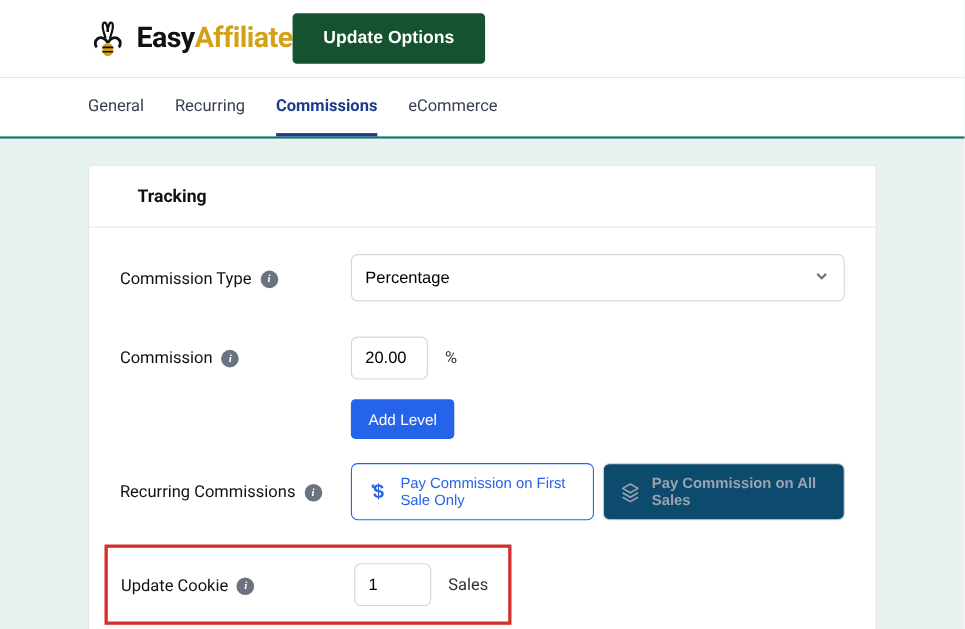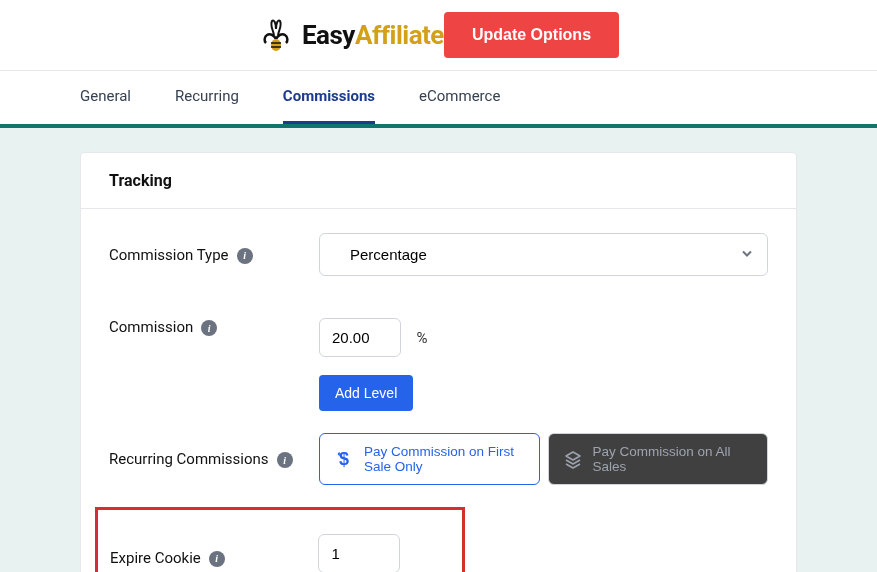--- a/index.html
+++ b/index.html
@@ -7,51 +7,51 @@
       font-family: -apple-system, BlinkMacSystemFont, "Segoe UI", Roboto, Helvetica, Arial, sans-serif;
       background: #e8f3f1;
       font-size: 14px;
       color: #333;
       width: 877px;
     }
     .header {
       background: #fff;
       padding: 12px 80px;
       display: flex;
-      justify-content: center;
+      justify-content: flex-start;
       align-items: center;
       border-bottom: 1px solid #e5e7eb;
     }
     .logo {
       display: flex;
       align-items: center;
     }
     .logo-text {
       font-size: 26px;
       font-weight: 700;
       letter-spacing: -0.5px;
     }
     .logo-easy { color: #111; }
     .logo-affiliate { color: #d4a017; }
     .btn-primary {
-      background: #ef4444;
+      background: #14532d;
       color: #fff;
       border: none;
       padding: 14px 28px;
       font-size: 16px;
       font-weight: 600;
       border-radius: 4px;
       cursor: pointer;
     }
     .tabs {
       background: #fff;
       padding: 0 80px;
       display: flex;
-      gap: 44px;
-      border-bottom: 4px solid #0f766e;
+      gap: 28px;
+      border-bottom: 2px solid #0f766e;
     }
     .tab {
       padding: 16px 0;
       cursor: pointer;
       color: #374151;
       font-size: 15px;
       border-bottom: 3px solid transparent;
     }
     .tab.active {
       color: #1e3a8a;
@@ -60,21 +60,21 @@
     }
     .content {
       padding: 24px 80px;
     }
     .card {
       background: #fff;
       border: 1px solid #e5e7eb;
       border-radius: 4px;
     }
     .card-header {
-      padding: 18px 28px;
+      padding: 18px 44px;
       border-bottom: 1px solid #e5e7eb;
       font-weight: 700;
       font-size: 16px;
       color: #111;
     }
     .card-body {
       padding: 24px 28px 28px;
     }
     .form-row {
       display: flex;
@@ -106,43 +106,42 @@
     }
     .form-control {
       flex: 1;
     }
     .select-wrap {
       position: relative;
       width: 100%;
     }
     .select {
       width: 100%;
-      padding: 12px 30px;
+      padding: 12px 12px;
       border: 1px solid #d1d5db;
       border-radius: 6px;
       background: #fff;
       font-size: 15px;
       appearance: none;
       cursor: pointer;
     }
     .select-chevron {
       position: absolute;
       right: 14px;
       top: 50%;
       transform: translateY(-50%);
       pointer-events: none;
     }
     .input-small {
-      width: 82px;
+      width: 70px;
       padding: 10px 12px;
       border: 1px solid #d1d5db;
       border-radius: 6px;
       font-size: 15px;
       text-align: left;
-      margin-top: 10px;
     }
     .unit { margin-left: 12px; font-size: 15px; }
     .btn-small {
       background: #2563eb;
       color: #fff;
       border: none;
       padding: 10px 16px;
       font-size: 14px;
       border-radius: 4px;
       cursor: pointer;
@@ -165,21 +164,22 @@
       cursor: pointer;
       font-size: 13.5px;
       text-align: left;
     }
     .toggle-btn.selected {
       border-color: #2563eb;
       color: #2563eb;
     }
     .toggle-btn.unselected {
       color: #9ca3af;
-      background: #404040;
+      background: #0c4a6e;
+      font-weight: bold;
     }
     .toggle-icon {
       flex-shrink: 0;
       width: 20px;
       height: 20px;
       display: inline-flex;
       align-items: center;
       justify-content: center;
     }
     .highlight-box {
@@ -280,21 +280,21 @@
                   <path d="M10 3 L17 7 L10 11 L3 7 Z M3 11 L10 15 L17 11 M3 15 L10 19 L17 15" fill="none" stroke="#9ca3af" stroke-width="1.5" stroke-linejoin="round"></path>
                 </svg>
             </span>
             <span>Pay Commission on All Sales</span>
           </button>
         </div>
       </div>
 
       <div class="highlight-box">
         <div class="form-label">
-          <span>Expire Cookie</span>
+          <span>Update Cookie</span>
           <span class="info-icon">i</span>
         </div>
         <div>
           <input class="input-small" value="1" style="">
           <span class="unit">Sales</span>
         </div>
       </div>
 
     </div>
   </div>

